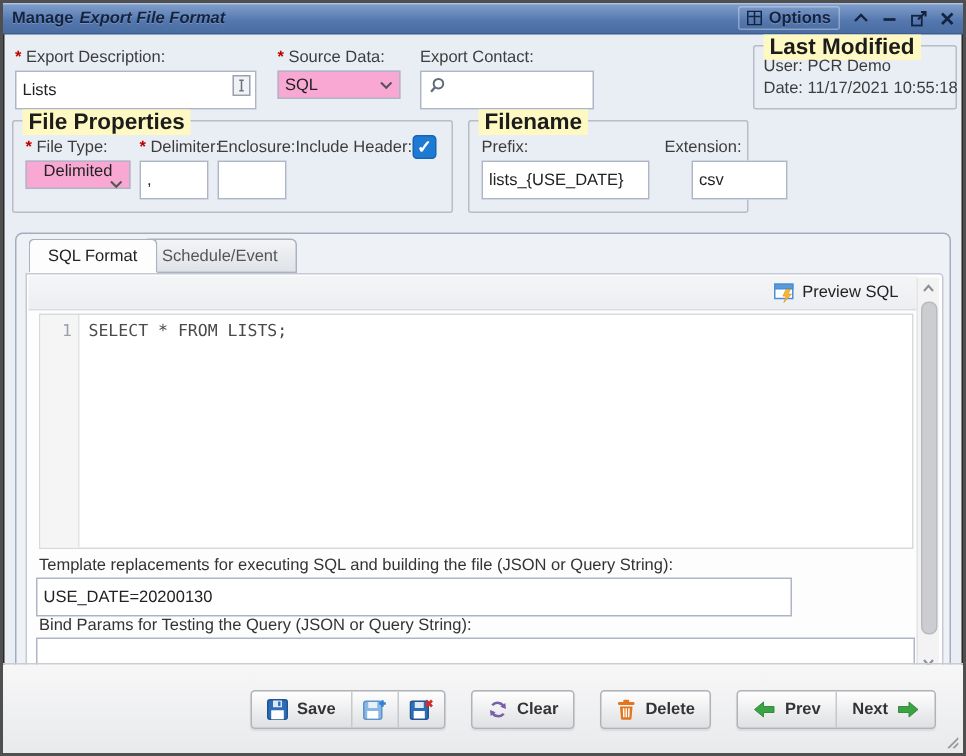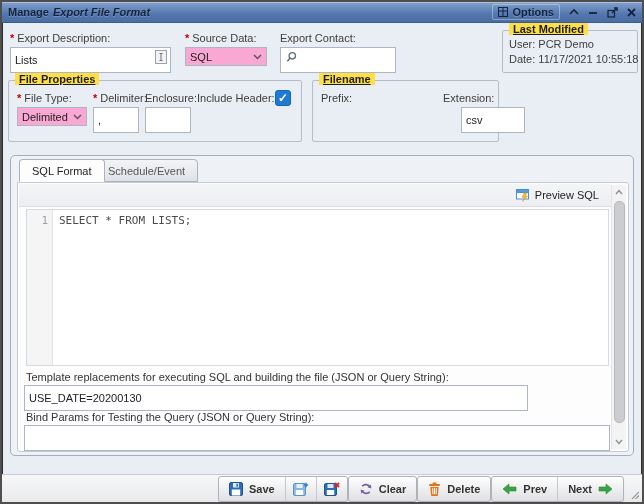--- a/index.html
+++ b/index.html
@@ -31,22 +31,22 @@
   
   .lbl { position:absolute; font-size:11px; color:#3d3d3d; white-space:nowrap; }
   .req { color:#c00000; font-weight:bold; margin-right:3px; }
   .inp {
     position:absolute; height:19px; background:#fff; border:1px solid #aeb5c6;
     font-family:"Liberation Sans", sans-serif; font-size:11px; color:#222;
     padding:12px 4px; outline:none;
   }
   .fieldset { position:absolute; border:1px solid #b7bcc8; border-radius:2px; }
   .legend {
-    position:absolute; top:-8px; left:6px; padding:0 4px; background:#fde047;
-    font-size:11px; font-weight:bold; color:#1c1c1c; white-space:nowrap;text-decoration:underline;
+    position:absolute; top:-8px; left:6px; padding:0 4px; background:#fef9c3;
+    font-size:15px; font-weight:bold; color:#1c1c1c; white-space:nowrap;
   }
   .fake-select {
     position:absolute; height:19px; background:#f9a8d4; border:1px solid #aeb5c6;
     font-size:11px; color:#222; display:flex; align-items:center;
     padding:0 4px; cursor:pointer;
   }
   .fake-select .chev { margin-left:auto; color:#555; }
   .checkbox {
     position:absolute; width:16px; height:16px; background:#1f7ad4;
     border:1px solid #1565b2; border-radius:3px; color:#fff;
@@ -94,25 +94,25 @@
     position:absolute; right:2px; top:2px; bottom:2px; width:15px;
     background:#f3f3f4; border-left:1px solid #e4e4e6;
     display:flex; flex-direction:column; align-items:center;
   }
   .scroll-arrow { height:14px; width:15px; display:flex; align-items:center; justify-content:center; color:#8a8f99; cursor:pointer; }
   .scroll-thumb { width:11px; border-radius:5px; background:#cccdd1; border:1px solid #b9bac0; flex:0 0 222px; margin-top:2px; cursor:pointer; }
   .scroll-spacer { flex:1; }
 
   
   .footer {
-    position:absolute; left:0; right:0; bottom:0; height:28px;
+    position:absolute; left:0; right:0; bottom:0; height:60px;
     background:linear-gradient(#f7f7f8,#e9eaec);
     border-top:1px solid #c9ccd2;
     display:flex; align-items:center; justify-content:flex-end;
-    gap:0; padding-right:18px;
+    gap:17px; padding-right:18px;
   }
   .btn-group {
     display:flex; align-items:stretch; height:26px;
     border:1px solid #b1b3b8; border-radius:3px;
     background:linear-gradient(#fefefe,#dfe0e3);
     box-shadow:0 1px 1px rgba(0,0,0,.08);
     overflow:hidden;
   }
   .btn {
     display:flex; align-items:center; gap:6px; padding:0 10px;
@@ -203,39 +203,40 @@
 
     <div class="fieldset" style="left:500px; top:7px; width:136px; height:43px;">
       <span class="legend">Last Modified</span>
       <span class="lbl" style="left:6px; top:7px;">User: PCR Demo</span>
       <span class="lbl" style="left:6px; top:22px;">Date: 11/17/2021 10:55:18</span>
     </div>
 
     <div class="fieldset" style="left:6px; top:57px; width:294px; height:62px;">
       <span class="legend">File Properties</span>
       <span class="lbl" style="left:8px; top:11px;"><span class="req">*</span><span>File Type:</span></span>
-      <div class="fake-select" style="left:8px; top:26px; width:70px;">
+      <div class="fake-select" style="left:8px; top:26px; width:70px;flex-direction:column;">
         <span>Delimited</span>
         <span class="chev">
           <svg width="9" height="6" viewBox="0 0 9 6">
               <polyline points="1,1 4.5,4.5 8,1" fill="none" stroke="#555" stroke-width="1.4"></polyline>
             </svg>
         </span>
       </div>
       <span class="lbl" style="left:84px; top:11px;"><span class="req">*</span><span>Delimiter:</span></span>
       <input class="inp" style="left: 84px; top: 26px; width: 46px;" value=",">
       <span class="lbl" style="left:136px; top:11px;"><span>Enclosure:</span></span>
       <input class="inp" style="left: 136px; top: 26px; width: 46px;" value="">
       <span class="lbl" style="left:188px; top:11px;"><span>Include Header:</span></span>
       <span class="checkbox" style="left:266px; top:9px;"></span>
     </div>
 
     <div class="fieldset" style="left:310px; top:57px; width:187px; height:62px;">
       <span class="legend">Filename</span>
       <span class="lbl" style="left:8px; top:11px;"><span>Prefix:</span></span>
+      <input class="inp" style="left: 8px; top: 26px; width: 112px;" value="lists_{USE_DATE}">
       <span class="lbl" style="left:130px; top:11px;"><span>Extension:</span></span>
       <input class="inp" style="left: 148px; top: 26px; width: 64px;" value="csv">
     </div>
 
     <div class="tabpanel">
       <div class="tab active" style="left:8px;">
           <span>SQL Format</span>
         </div>
       <div class="tab inactive" style="left:84px;">
           <span>Schedule/Event</span>

